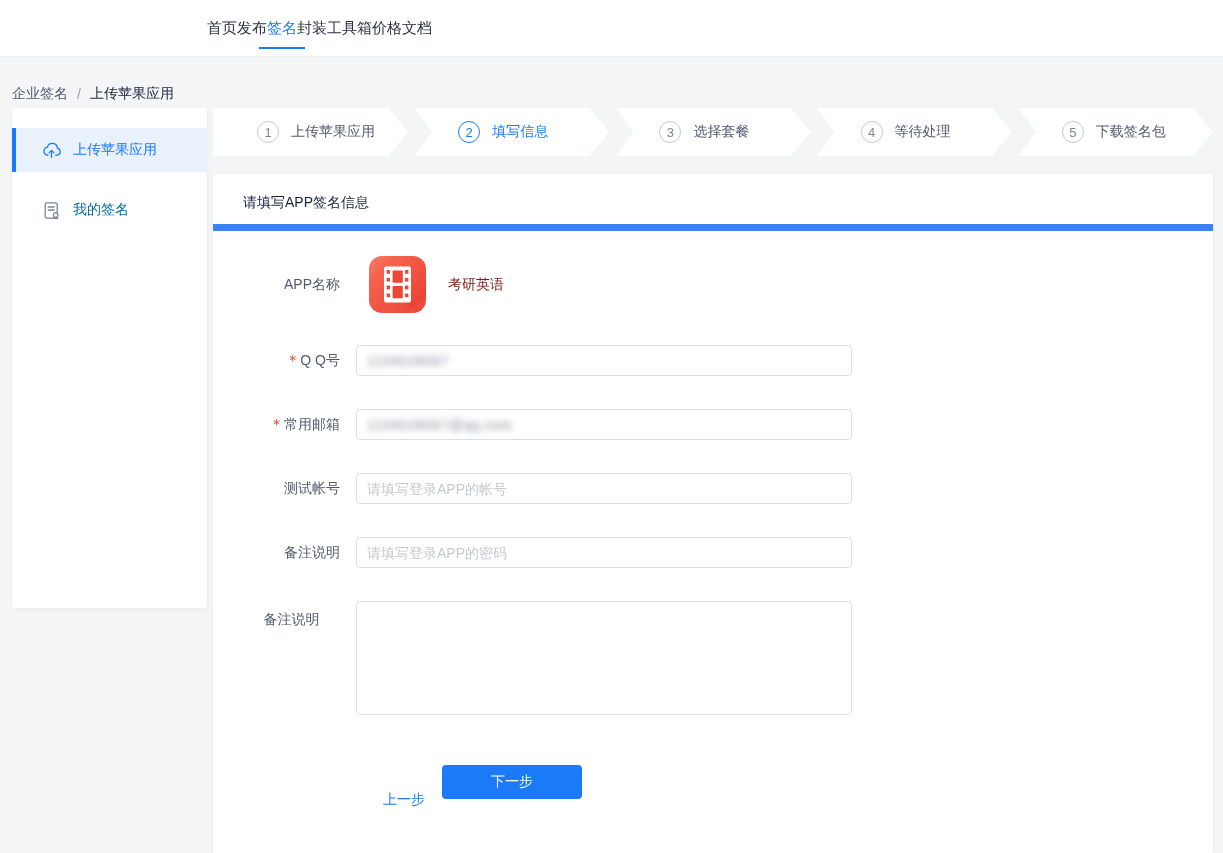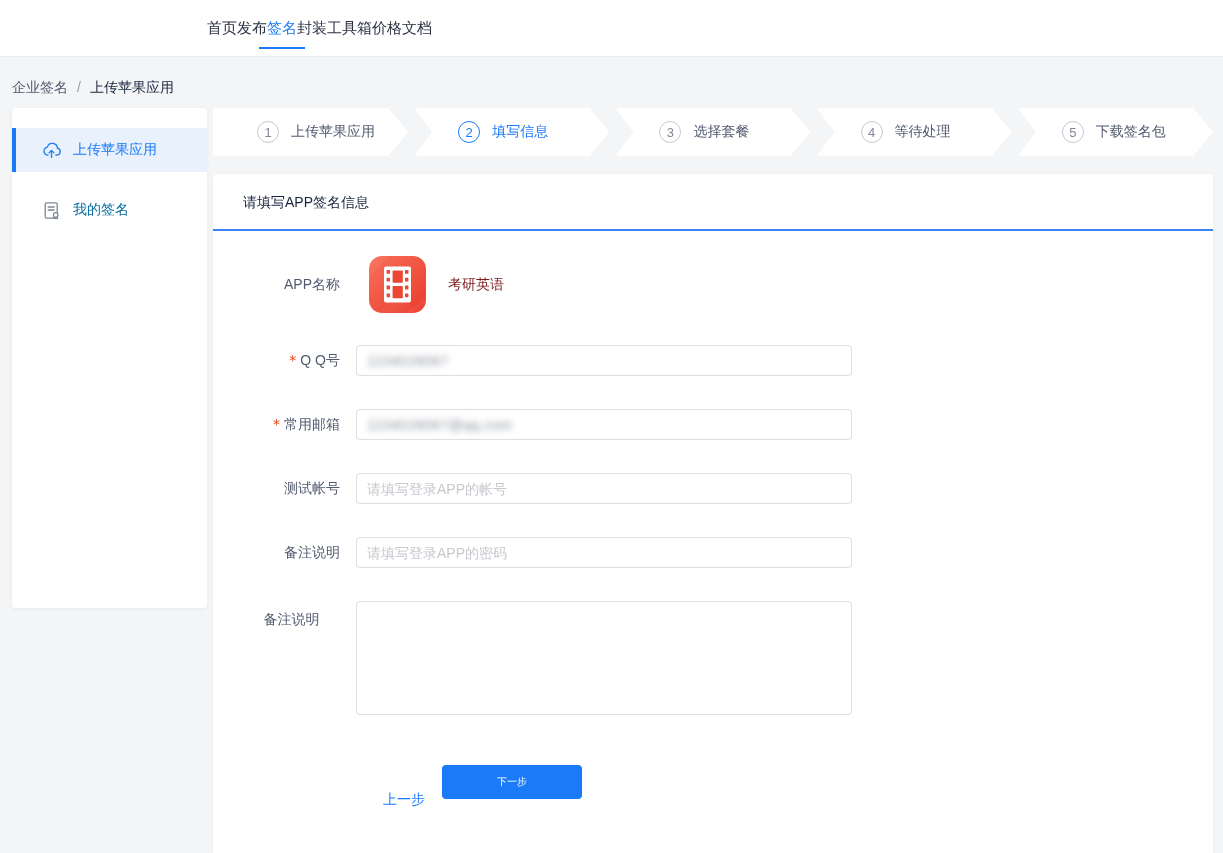--- a/index.html
+++ b/index.html
@@ -16,21 +16,21 @@
     display:flex; align-items:center; padding-left:207px; 
   }
   .nav-item { font-size:15px; color:#2c3242; cursor:pointer; position:relative; padding:4px 0; }
   .nav-item.active { color:#1a7af8; }
   .nav-item.active::after {
     content:""; position:absolute; left:-8px; right:-8px; bottom:-7px;
     height:2px; background:#1a7af8;
   }
 
   
-  .breadcrumb-bar { height:51px; padding:22px 0 0 12px; display:flex; gap:9px; align-items:flex-start; }
+  .breadcrumb-bar { height:51px; padding:22px 0 0 12px; display:flex; gap:9px; align-items:center; }
   .crumb { color:#515a6e; cursor:pointer; }
   .crumb-sep { color:#9aa0ab; }
   .crumb.current { color:#17233d; cursor:default; }
 
   
   .content { display:flex; padding:0 10px 0 12px; gap:6px; height:745px; }
 
   
   .sidebar {
     width:195px; flex-shrink:0; background:#fff; height:500px;
@@ -64,21 +64,21 @@
     flex-shrink:0; background:#fff;
   }
   .step-label { color:#515a6e; white-space:nowrap; }
   .step.active .step-num { border-color:#1a7af8; color:#1a7af8; }
   .step.active .step-label { color:#1a7af8; }
 
   
   .panel { flex:1; background:#fff; border-radius:4px 4px 0 0; box-shadow:0 1px 4px rgba(0,0,0,.04); }
   .panel-title {
     height:57px; line-height:56px; padding-left:30px;
-    border-bottom:2px solid #3b82f6; color:#17233d;
+    border-bottom:7px solid #3b82f6; color:#17233d;
   }
 
   
   .form { padding:25px 0 0 30px; }
   .form-row { display:flex; margin-bottom:33px; }
   .form-label { width:97px; text-align:right; margin-right:16px; line-height:31px; color:#515a6e; white-space:nowrap; }
   .req { color:#ed4014; margin-right:4px; font-family:"DejaVu Sans",sans-serif; }
 
   .text-input {
     width:496px; height:31px; border:1px solid #dcdee2; border-radius:4px;
@@ -97,21 +97,21 @@
   .textarea-input {
     width:496px; height:114px; border:1px solid #dcdee2; border-radius:4px;
     padding:8px 10px; font-size:14px; color:#515a6e; resize:none; outline:none;
     font-family:"Liberation Sans","DejaVu Sans",sans-serif;
   }
 
   .actions { display:flex; align-items:center; gap:17px; margin:40px 0 0 140px; padding-bottom:30px; }
   .prev-link { color:#1a7af8; cursor:pointer;margin-top:36px; }
   .next-btn {
     width:140px; height:34px; background:#1a7af8; color:#fff; border:none;
-    border-radius:4px; font-size:10px; cursor:pointer;
+    border-radius:4px; font-size:14px; cursor:pointer;
     font-family:"Liberation Sans","DejaVu Sans",sans-serif;
   }
 </style>
 </head>
 <body>
 
 <header class="topnav">
   <span class="nav-item">首页</span>
   <span class="nav-item">发布</span>
   <span class="nav-item active">签名</span>

